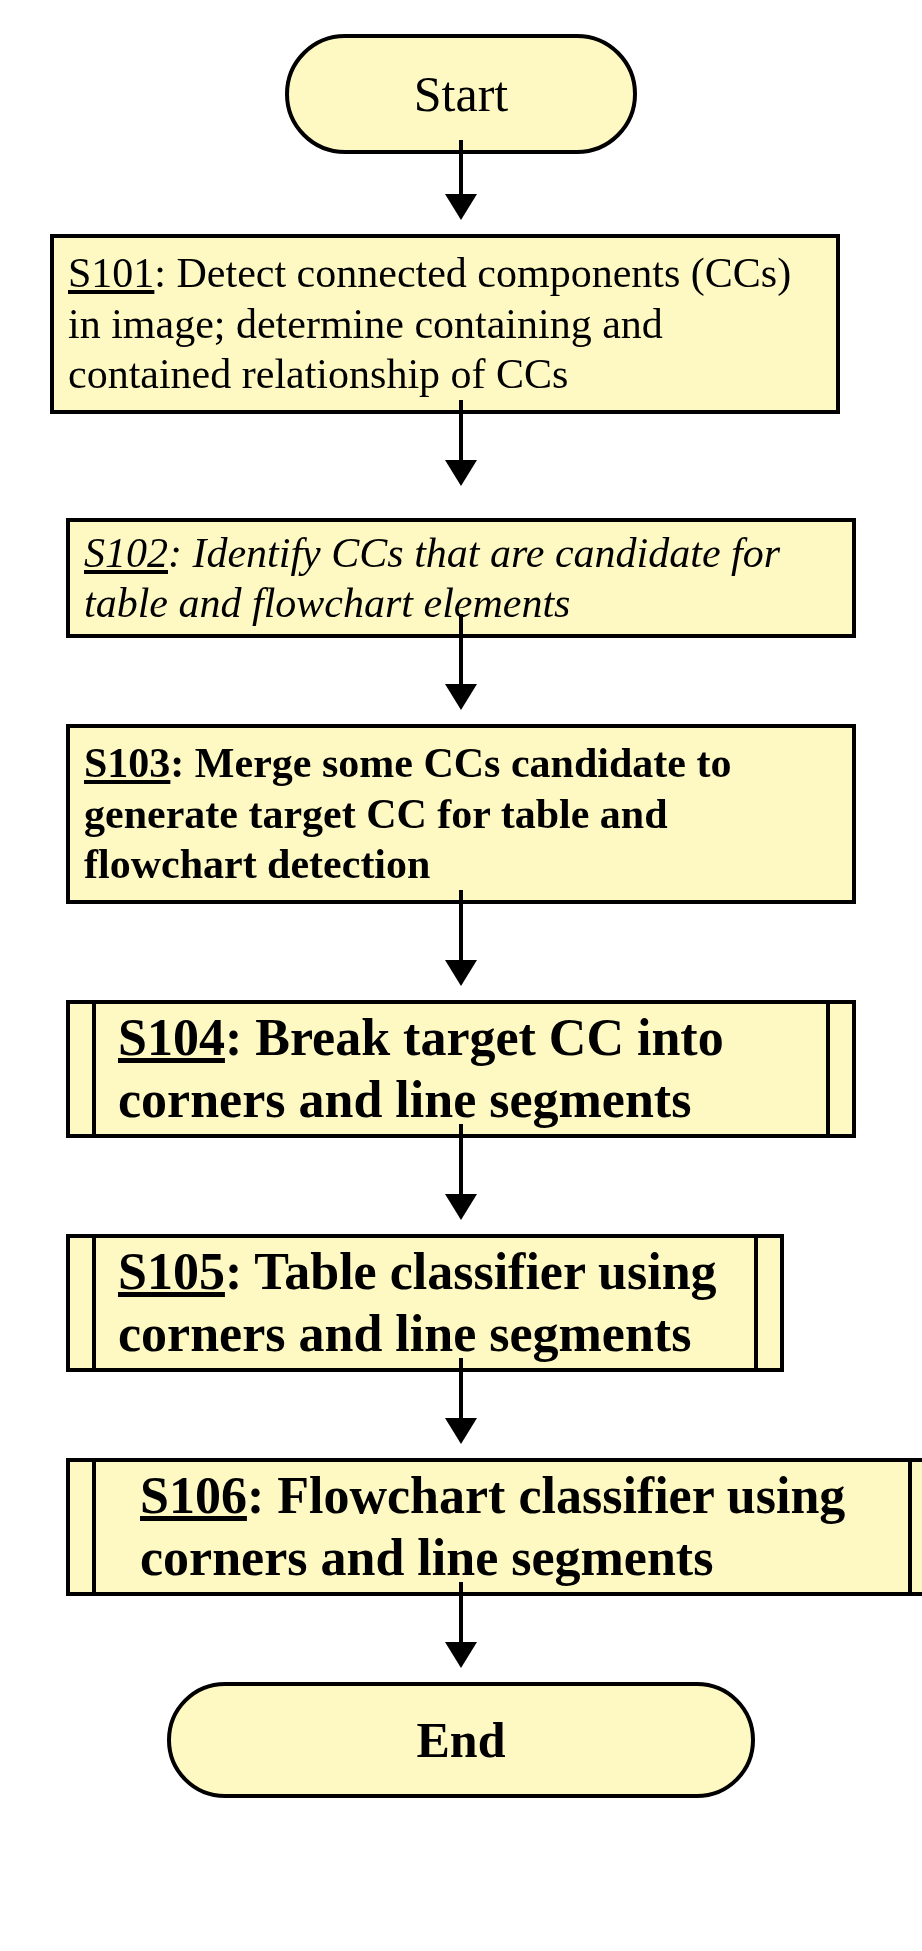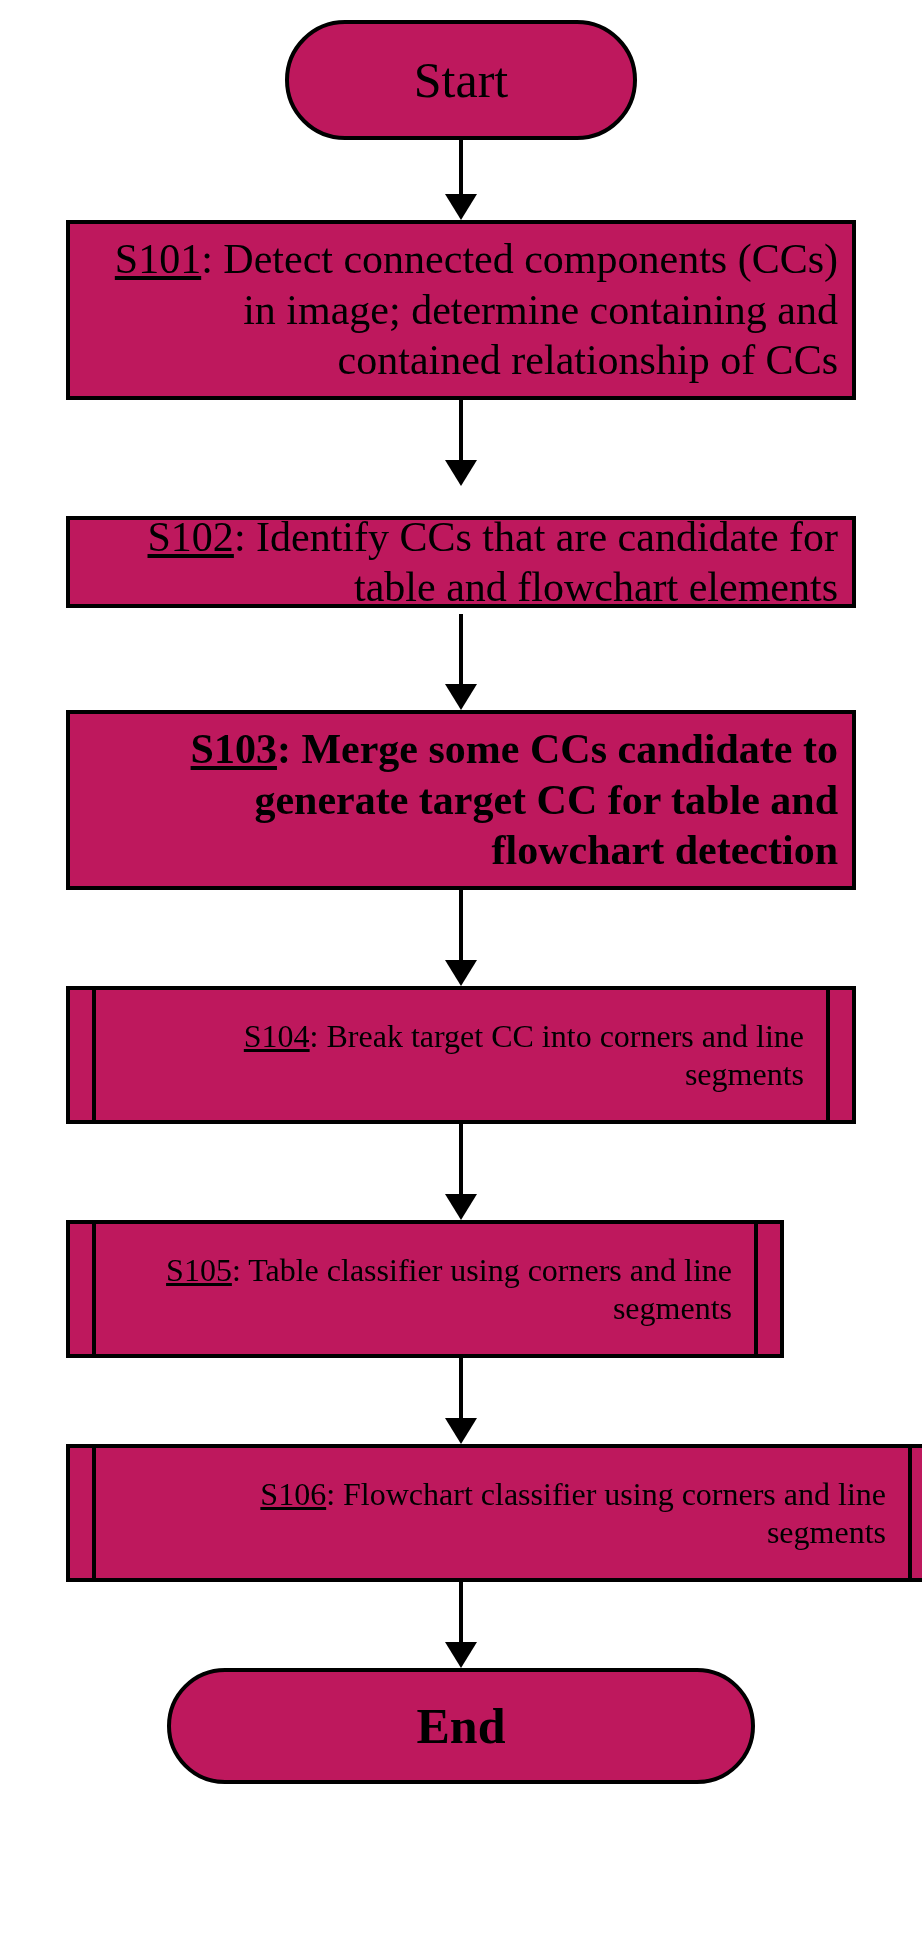--- a/index.html
+++ b/index.html
@@ -11,38 +11,40 @@
   }
   .canvas {
     position: relative;
     width: 922px;
     height: 1951px;
   }
   .node {
     position: absolute;
     border: 4px solid #000;
     box-sizing: border-box;
-    text-align: right;
+    text-align: left;
     display: flex;
     align-items: center;
     justify-content: center;
     padding: 10px 14px;
-    background: #be185d;
+    background: #fef9c3;
+    margin-top: 14px;
   }
   .terminator {
     border-radius: 999px;
     font-size: 50px;
   }
   .process {
     font-size: 42px;
     line-height: 1.2;
   }
   .sub {
-    font-size: 32px;
+    font-size: 52px;
     line-height: 1.2;
+    font-weight: bold;
   }
   .sub::before,
   .sub::after {
     content: "";
     position: absolute;
     top: 0;
     bottom: 0;
     width: 4px;
     background: #000;
   }
@@ -81,32 +83,32 @@
 
   <div class="node terminator" style="left:285px; top:20px; width:352px; height:120px;">
     <span>Start</span>
   </div>
 
   <div class="arrow" style="top:140px;">
     <div class="shaft" style="height:54px;"></div>
     <div class="head" style="top:54px;"></div>
   </div>
 
-  <div class="node process" style="left:66px; top:220px; width:790px; height:180px;">
+  <div class="node process" style="left:50px; top:220px; width:790px; height:180px;">
     <div>
       <span class="step-label">S101</span><span>: Detect connected components (CCs) in image; determine containing and contained relationship of CCs</span>
     </div>
   </div>
 
   <div class="arrow" style="top:400px;">
     <div class="shaft" style="height:60px;"></div>
     <div class="head" style="top:60px;"></div>
   </div>
 
-  <div class="node process" style="left:66px; top:516px; width:790px; height:92px;">
+  <div class="node process" style="left:66px; top:504px; width:790px; height:120px;font-style:italic;">
     <div>
       <span class="step-label">S102</span><span>: Identify CCs that are candidate for table and flowchart elements</span>
     </div>
   </div>
 
   <div class="arrow" style="top:614px;">
     <div class="shaft" style="height:70px;"></div>
     <div class="head" style="top:70px;"></div>
   </div>
 

